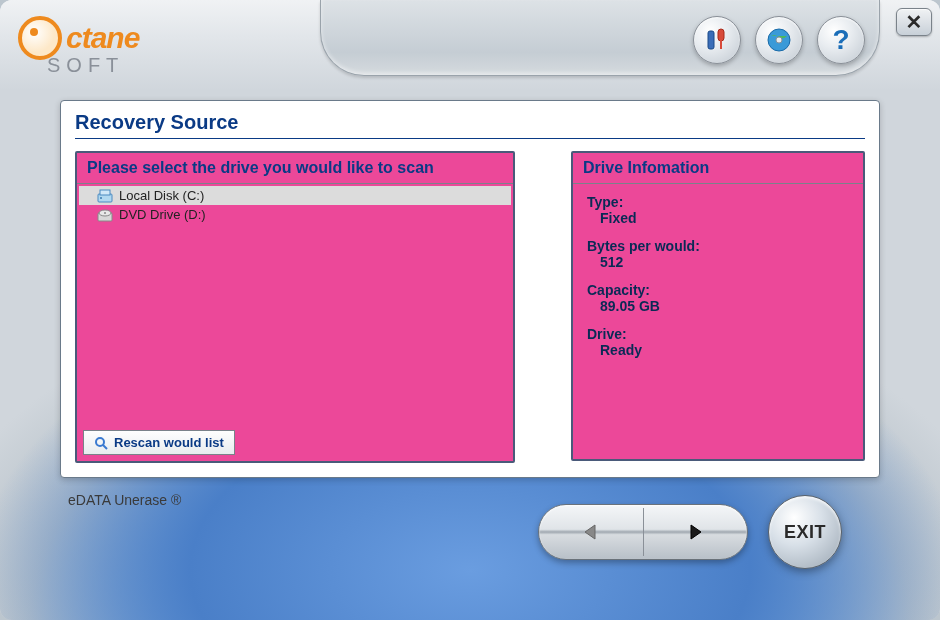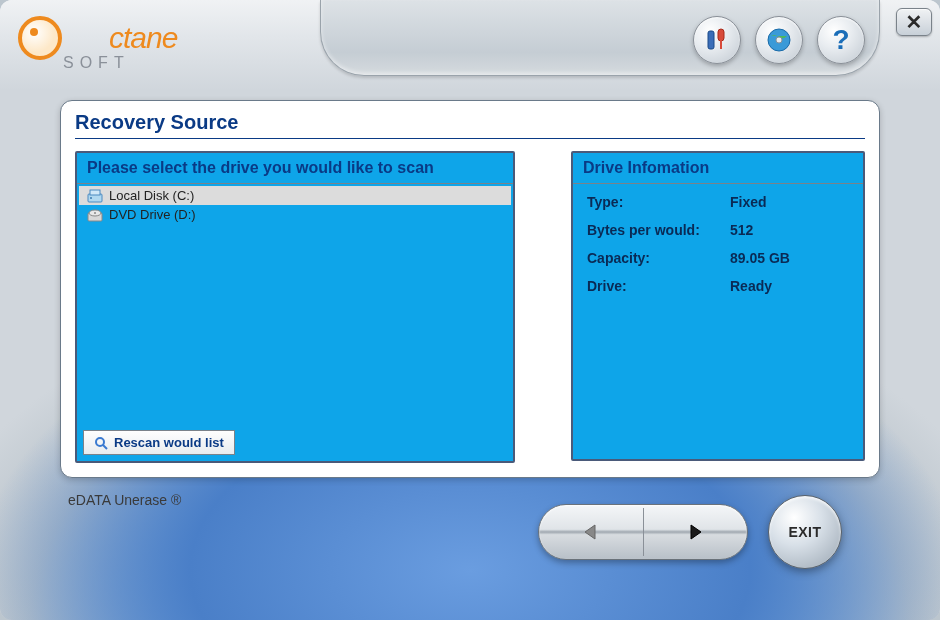--- a/index.html
+++ b/index.html
@@ -50,31 +50,30 @@
   position: absolute;
   left: 8px;
   top: 8px;
   width: 8px;
   height: 8px;
   background: #ee8a1e;
   border-radius: 50%;
 }
 .logo-text {
   font-size: 30px;
-  font-weight: normal;
+  font-weight: bold;
   color: #ee8a1e;
   letter-spacing: -1px;
   font-style: italic;
-  margin-left: 43px;
 }
 .logo-sub {
-  font-size: 16px;
+  font-size: 20px;
   color: #8a9099;
   letter-spacing: 6px;
-  margin-left: 45px;
+  margin-left: 29px;
   margin-top: -6px;
   font-weight: 300;
 }
 .toolbar-curve {
   position: absolute;
   right: 60px;
   top: 0;
   width: 560px;
   height: 76px;
   background: linear-gradient(to bottom, #dde2e6 0%, #c5cdd4 70%, #d5dade 100%);
@@ -148,21 +147,21 @@
   border-radius: 50%;
 }
 .main-panel {
   position: absolute;
   left: 60px;
   top: 100px;
   width: 820px;
   height: 378px;
   background: #ffffff;
   border: 1px solid #6a7a8a;
-  border-radius: 12px;
+  border-radius: 4px;
   box-shadow: 0 2px 6px rgba(0,0,0,0.2);
 }
 .panel-title {
   font-size: 20px;
   font-weight: bold;
   color: #0a3a85;
   padding: 10px 14px 4px;
 }
 .title-underline {
   height: 1px;
@@ -170,21 +169,21 @@
   margin: 0 14px 12px;
 }
 .content-row {
   display: flex;
   gap: 16px;
   padding: 0 14px;
 }
 .drive-panel, .info-panel {
   border: 2px solid #4a5a7a;
   border-radius: 2px;
-  background: #0ea5e9;
+  background: #ec4899;
 }
 .drive-panel {
   width: 440px;
   height: 312px;
   position: relative;
 }
 .info-panel {
   flex: 1;
   height: 310px;
   margin-left: 40px;
@@ -196,21 +195,21 @@
   padding: 6px 10px;
   border-bottom: 1px solid #7a828a;
 }
 .drive-list {
   padding: 2px 2px;
 }
 .drive-item {
   display: flex;
   align-items: center;
   gap: 6px;
-  padding: 2px 8px;
+  padding: 2px 18px;
   font-size: 13px;
   color: #222;
   cursor: pointer;
 }
 .drive-item.selected {
   background: #dcdcdc;
 }
 .drive-icon {
   width: 16px;
   height: 14px;
@@ -232,20 +231,21 @@
   cursor: pointer;
 }
 .info-content {
   padding: 10px 14px;
 }
 .info-row {
   display: flex;
   margin-bottom: 12px;
   font-size: 14px;
   color: #0a2a55;
+  flex-direction: column;
 }
 .info-label {
   width: 130px;
   font-weight: bold;
 }
 .info-value {
   font-weight: bold;
   padding-left: 13px;
 }
 .footer-text {
@@ -286,21 +286,21 @@
   width: 74px;
   height: 74px;
   border-radius: 50%;
   background: radial-gradient(circle at 35% 30%, #ffffff 0%, #d8e0e8 40%, #98a4b0 100%);
   border: 1px solid #5a626a;
   box-shadow: 0 3px 8px rgba(0,0,0,0.35), inset 0 2px 3px rgba(255,255,255,0.8);
   display: flex;
   align-items: center;
   justify-content: center;
   cursor: pointer;
-  font-size: 14px;
+  font-size: 18px;
   font-weight: bold;
   color: #2a2a2a;
   letter-spacing: 0.5px;
 }
 </style>
 </head>
 <body>
 
 <div class="window-frame">
 

